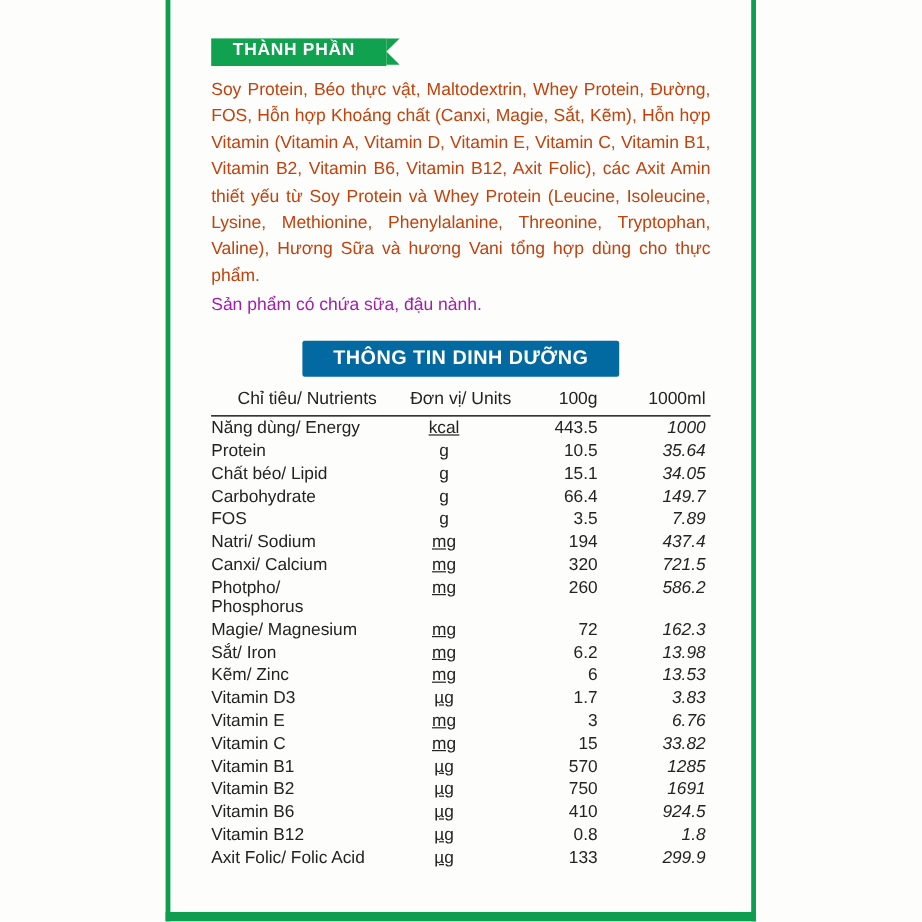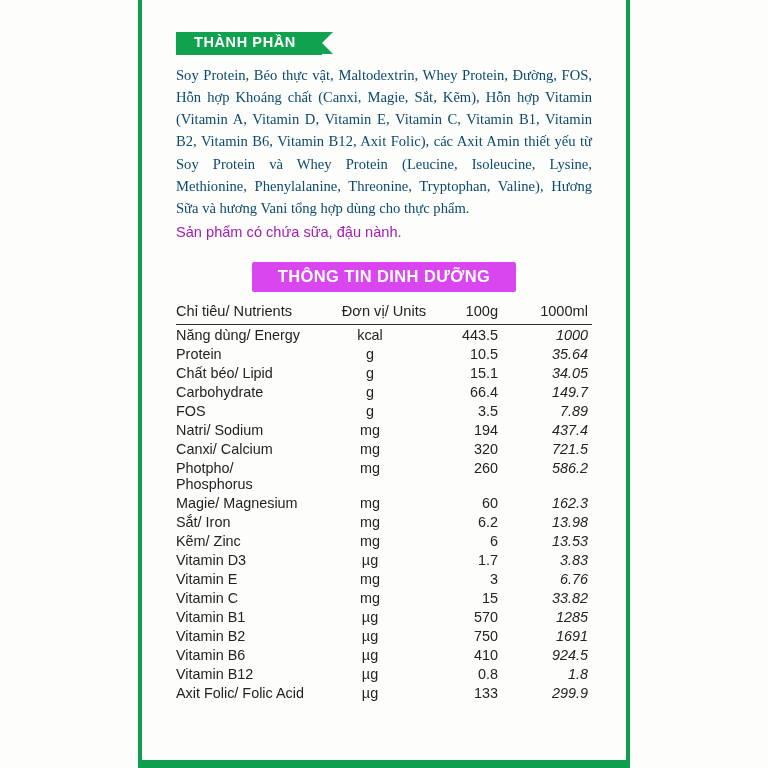--- a/index.html
+++ b/index.html
@@ -81,73 +81,72 @@
     border-top: 11px solid #11a24f;
     border-bottom: 11px solid #11a24f;
     border-right: 11px solid transparent;
   }
 
   .ingredients-body {
     margin: 9px 34px 0 34px;
     font-size: 14.6px;
     line-height: 1.52;
     text-align: justify;
-    color: #0c4a6e;
-    font-family: Liberation Serif, serif;
+    color: #c2410c;
   }
   .ingredients-note {
     margin: 3px 34px 0 34px;
     font-size: 14.6px;
     line-height: 1.5;
     color: #a21caf;
   }
 
   
   .banner-nutrition-wrap {
     margin-top: 18px;
     text-align: center;
   }
   .banner-nutrition {
     display: inline-block;
-    background: #d946ef;
+    background: #0369a1;
     color: #ffffff;
     font-size: 16.5px;
     font-weight: bold;
     letter-spacing: 0.4px;
     padding: 5px 26px 6px 26px;
     border-radius: 2px;
   }
 
   
   .nutri-table {
     margin: 10px 34px 0 34px;
     width: calc(100% - 68px);
     border-collapse: collapse;
     font-size: 14.4px;
   }
   .nutri-table th {
     font-weight: normal;
-    text-align: left;
+    text-align: right;
     padding: 1px 0 5px 0;
     color: #232323;
     font-size: 14.6px;
   }
   .nutri-table thead tr {
     border-bottom: 1.4px solid #2e2e2e;
   }
   .nutri-table th.c-unit { text-align: right; width: 112px; }
   .nutri-table th.c-100  { text-align: right;  width: 72px; padding-right: 6px;}
   .nutri-table th.c-1000 { text-align: right;  width: 84px; padding-right: 4px;}
   .nutri-table td {
     padding: 1.5px 0;
     color: #232323;
     vertical-align: baseline;
   }
   .nutri-table td.c-name { text-align: left; }
-  .nutri-table td.c-unit { text-align: center; }
+  .nutri-table td.c-unit { text-align: center; text-decoration: underline; }
   .nutri-table td.c-100  { text-align: right; padding-right: 6px;}
   .nutri-table td.c-1000 { text-align: right; padding-right: 4px;}
   .ital { font-style: italic; }
 </style>
 </head>
 <body>
 
 <div class="page">
 
   <div class="rail-left"></div>
@@ -224,21 +223,21 @@
           </tr>
           <tr>
             <td class="c-name">Photpho/ Phosphorus</td>
             <td class="c-unit">mg</td>
             <td class="c-100">260</td>
             <td class="c-1000 ital">586.2</td>
           </tr>
           <tr>
             <td class="c-name">Magie/ Magnesium</td>
             <td class="c-unit">mg</td>
-            <td class="c-100">60</td>
+            <td class="c-100">72</td>
             <td class="c-1000 ital">162.3</td>
           </tr>
           <tr>
             <td class="c-name">Sắt/ Iron</td>
             <td class="c-unit">mg</td>
             <td class="c-100">6.2</td>
             <td class="c-1000 ital">13.98</td>
           </tr>
           <tr>
             <td class="c-name">Kẽm/ Zinc</td>

